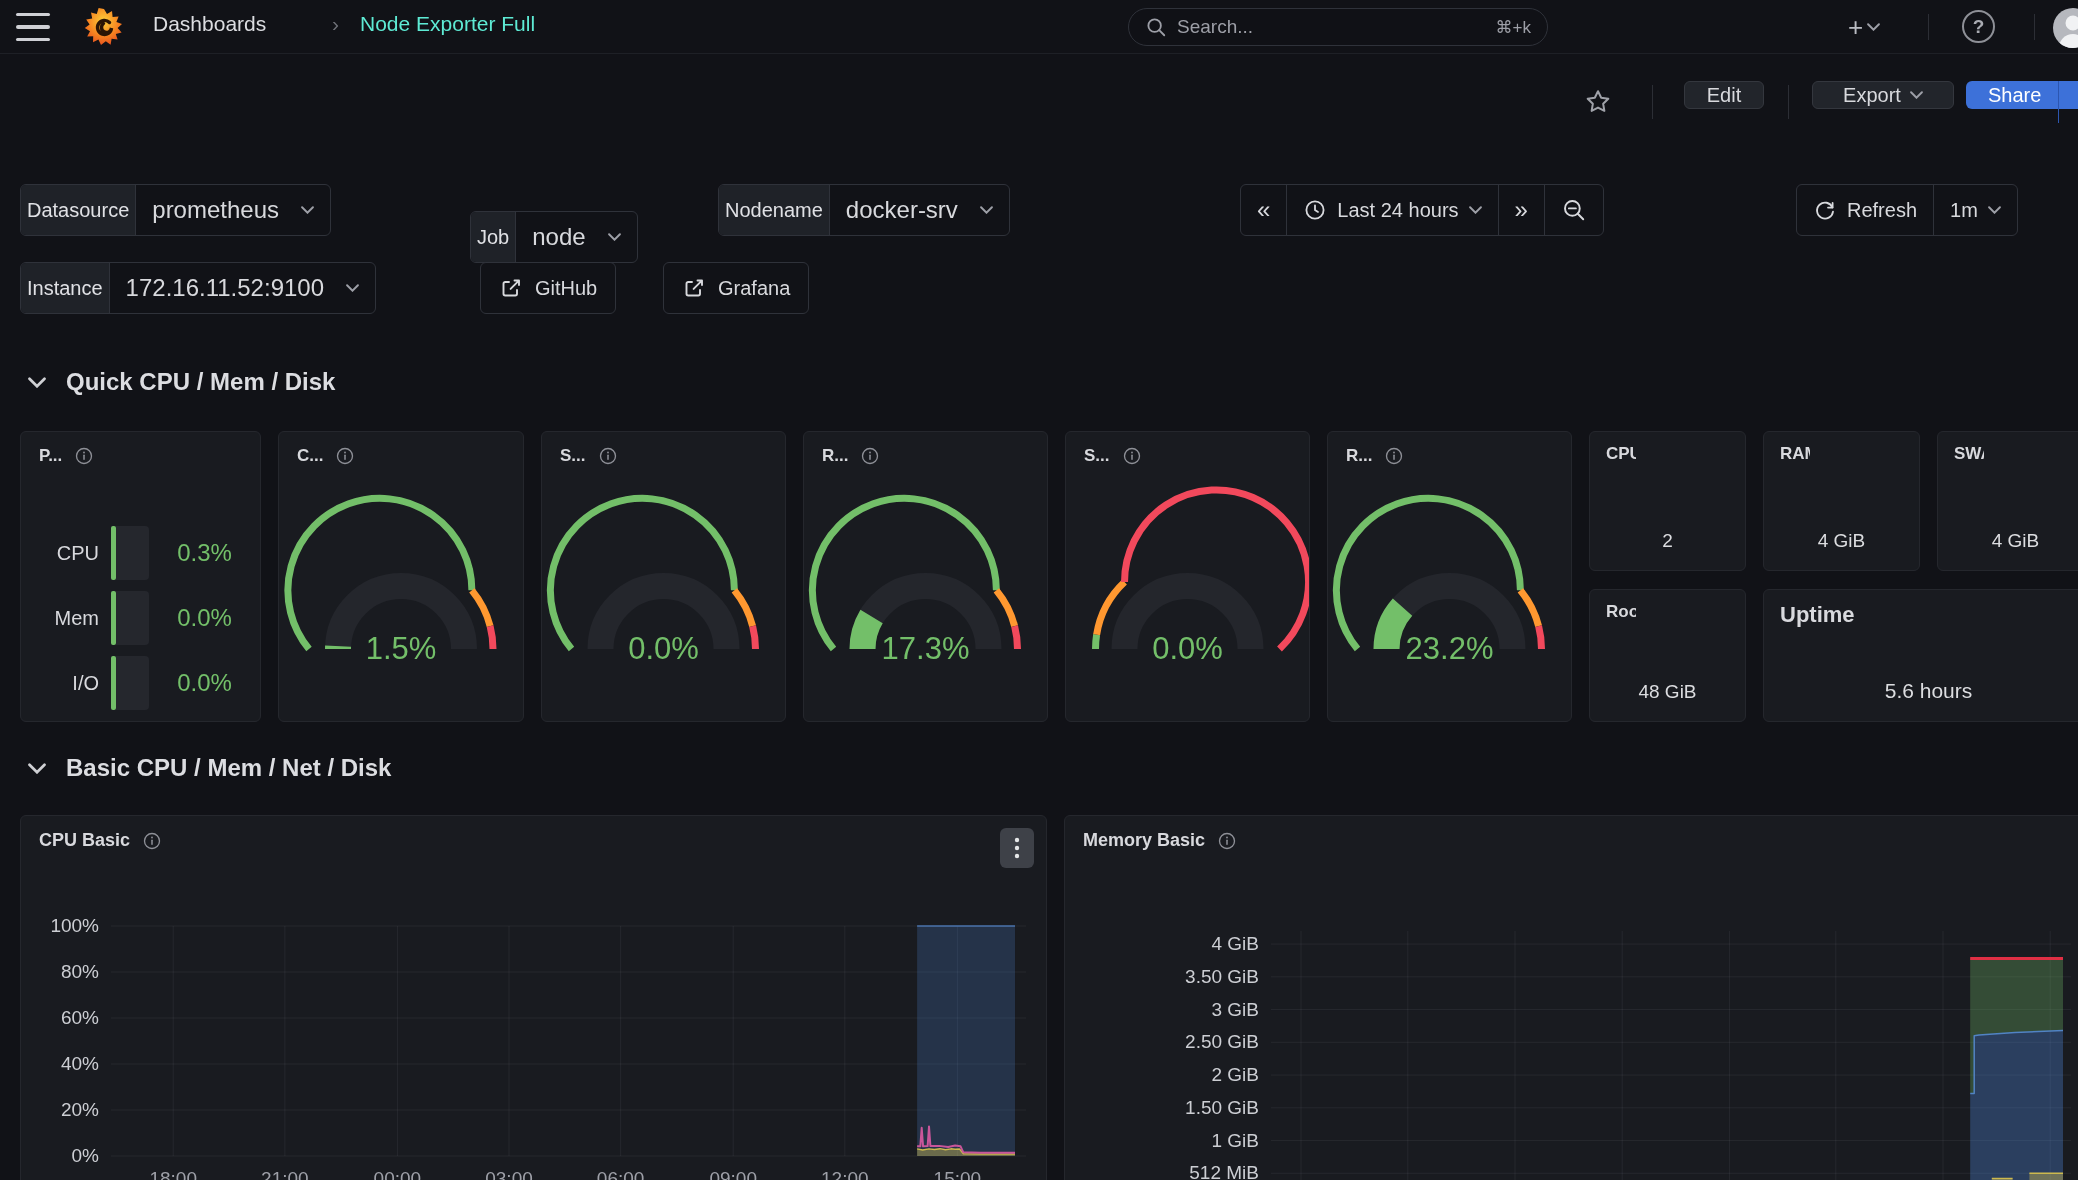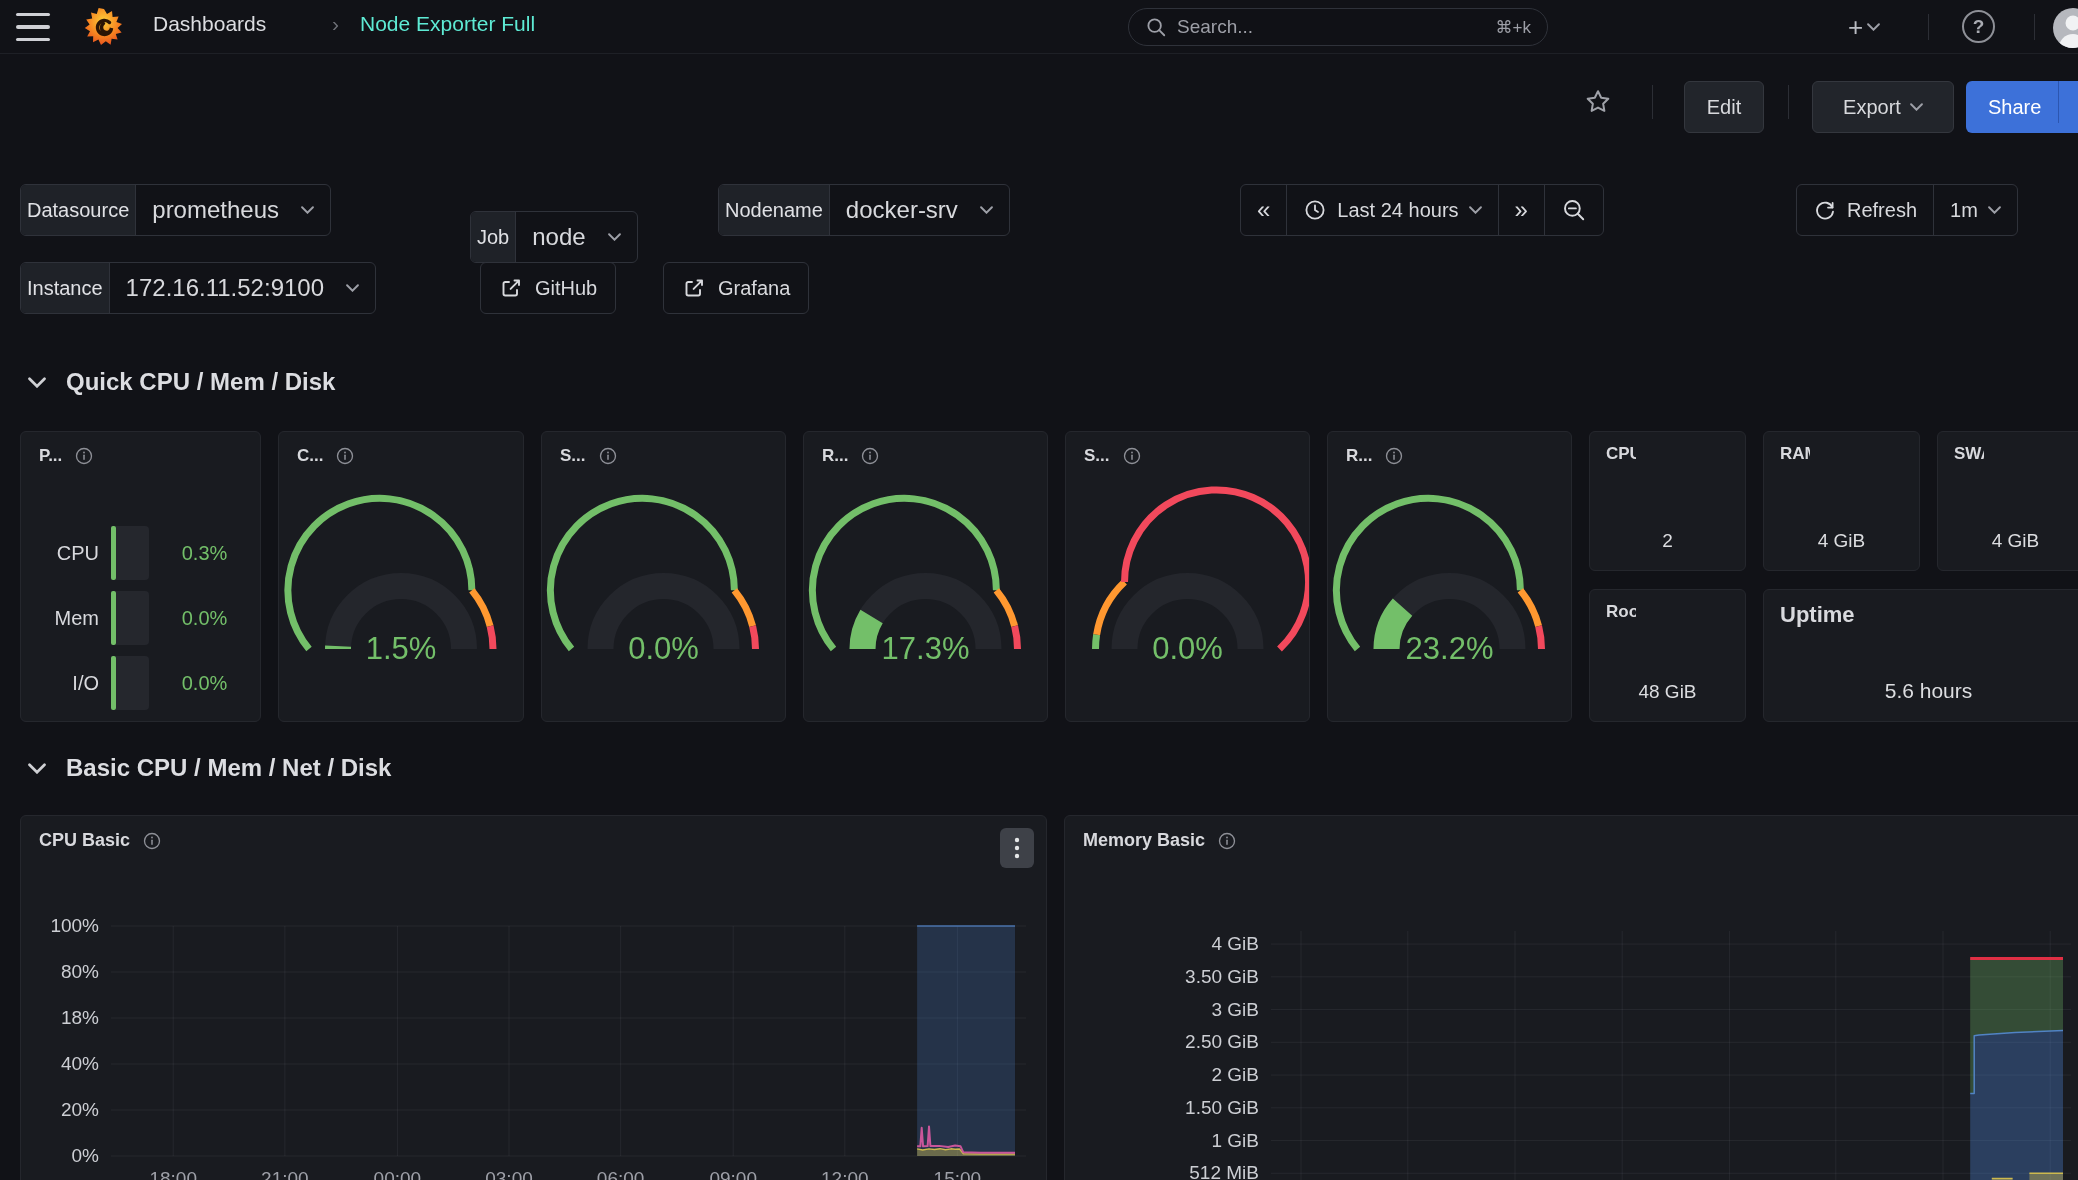--- a/index.html
+++ b/index.html
@@ -26,21 +26,21 @@
   .navdivider { position:absolute; top:14px; width:1px; height:26px; background:#2c2e35; }
   .navbtn { position:absolute; top:10px; height:34px; display:flex; align-items:center; gap:4px;
             color:#b9bbc2; font-size:26px; cursor:pointer; }
   .helpcircle { position:absolute; top:10px; width:33px; height:33px; border:2px solid #8e9097;
                 border-radius:50%; color:#a9abb2; font-size:19px; font-weight:700;
                 display:flex; align-items:center; justify-content:center; cursor:pointer; }
   .avatar { position:absolute; left:2053px; top:8px; width:40px; height:40px; border-radius:50%;
             background:#b6b8be; overflow:hidden; cursor:pointer; }
   
   .btn { display:inline-flex; align-items:center; justify-content:center; gap:9px;
-         height:52px; border-radius:6px; font-size:20px; font-weight:500; color:#d8d9dd; cursor:pointer; }
+         height:28px; border-radius:6px; font-size:20px; font-weight:500; color:#d8d9dd; cursor:pointer; }
   .btn.ghost { background:#22252b; border:1px solid #34373e; padding:0 18px; }
   .btn.primary { background:#3D71D9; color:#fff; border:none; }
   .tooldivider { position:absolute; top:85px; width:1px; height:34px; background:#2c2e35; }
   
   .vgroup { position:absolute; display:inline-flex; height:52px; border:1px solid #2f323a;
             border-radius:6px; background:#111217; overflow:hidden; }
   .vlabel { display:flex; align-items:center; padding:0 6px; background:#1f2228;
             border-right:1px solid #2f323a; font-size:20px; color:#e0e1e5; }
   .vvalue { display:flex; align-items:center; gap:22px; padding:0 16px; font-size:24px; cursor:pointer; }
   .linkbtn { position:absolute; display:inline-flex; align-items:center; gap:12px; height:52px;
@@ -63,21 +63,21 @@
   .info-ic { width:20px; height:20px; color:#8e9097; cursor:pointer; }
   .kebab { position:absolute; right:12px; top:12px; width:34px; height:40px; border-radius:6px;
            background:#3e4148; display:flex; align-items:center; justify-content:center; cursor:pointer; }
   
   .prow { position:absolute; left:0; width:100%; height:54px; display:flex; align-items:center; }
   .prow .plabel { width:78px; text-align:right; font-size:20px; color:#d8d9dd; }
   .prow .pbar { width:38px; height:54px; margin-left:12px; position:relative; }
   .prow .pbar .track { position:absolute; left:5px; top:0; width:33px; height:54px;
                        background:#25272d; border-radius:0 4px 4px 0; }
   .prow .pbar .fillv { position:absolute; left:0; top:0; width:5px; height:54px; background:#73BF69; border-radius:2px; }
-  .prow .pvalue { flex:1; text-align:center; font-size:20px; color:#73BF69; }
+  .prow .pvalue { flex:1; text-align:center; font-size:24px; color:#73BF69; }
   .gauge-host { position:absolute; left:0; top:50px; width:100%; height:215px; }
   .gauge-host svg text { font-family:"Liberation Sans","DejaVu Sans",sans-serif; }
   
   .stat-title { position:absolute; left:16px; top:12px; font-size:17px; font-weight:600;
                 color:#d8d9dd; width:30px; overflow:hidden; white-space:nowrap; }
   .stat-title.full { width:auto; font-size:22px; }
   .stat-value { position:absolute; left:0; bottom:18px; width:100%; text-align:center;
                 font-size:19px; font-weight:500; color:#dcdde0; }
   .stat-value.lg { font-size:21px; }
   
@@ -453,21 +453,21 @@
         <line x1="823.83" y1="110" x2="823.83" y2="340" stroke="rgba(210,214,224,0.07)" stroke-width="1"></line>
         <line x1="936.375" y1="110" x2="936.375" y2="340" stroke="rgba(210,214,224,0.07)" stroke-width="1"></line>
         <polygon points="896.115,110 994.02,110 994.02,340 896.115,340" fill="rgba(87,148,242,0.20)"></polygon>
         <polyline points="896.115,110 994.02,110" fill="none" stroke="#4a72ab" stroke-width="1.5" stroke-linejoin="round"></polyline>
         <polygon points="896.115,332.87 901.605,334.02 908.01,332.87 913.5,333.56 918.99,332.64 924.48,333.78999999999996 929.97,332.87 934.0875,333.33 938.6625,333.1 942.3225,337.7 959.25,337.93 994.02,337.93 994.02,340 896.115,340" fill="rgba(205,185,78,0.42)"></polygon>
         <polyline points="896.115,332.87 901.605,334.02 908.01,332.87 913.5,333.56 918.99,332.64 924.48,333.78999999999996 929.97,332.87 934.0875,333.33 938.6625,333.1 942.3225,337.7 959.25,337.93 994.02,337.93" fill="none" stroke="#CDB94E" stroke-width="1.5" stroke-linejoin="round"></polyline>
         <polyline points="896.115,330.34000000000003 899.3175,330.34000000000003 900.69,311.71000000000004 902.0625,330.34000000000003 906.6374999999999,330.11 908.01,310.56 909.3824999999999,330.11 918.075,329.88 927.225,331.03 934.0875,329.42 939.5775,330.34000000000003 942.3225,336.32000000000005 959.25,336.78 994.02,336.78" fill="none" stroke="#C9569A" stroke-width="2" stroke-linejoin="round"></polyline>
       </svg>
       <div class="tick-y" style="left: 0px; width: 78px; top: 99px;">100%</div>
       <div class="tick-y" style="left: 0px; width: 78px; top: 145px;">80%</div>
-      <div class="tick-y" style="left: 0px; width: 78px; top: 191px;">18%</div>
+      <div class="tick-y" style="left: 0px; width: 78px; top: 191px;">60%</div>
       <div class="tick-y" style="left: 0px; width: 78px; top: 237px;">40%</div>
       <div class="tick-y" style="left: 0px; width: 78px; top: 283px;">20%</div>
       <div class="tick-y" style="left: 0px; width: 78px; top: 329px;">0%</div>
       <div class="tick-x" style="left: 112.22px; width: 80px; top: 352px;">18:00</div>
       <div class="tick-x" style="left: 223.85px; width: 80px; top: 352px;">21:00</div>
       <div class="tick-x" style="left: 336.395px; width: 80px; top: 352px;">00:00</div>
       <div class="tick-x" style="left: 448.025px; width: 80px; top: 352px;">03:00</div>
       <div class="tick-x" style="left: 559.655px; width: 80px; top: 352px;">06:00</div>
       <div class="tick-x" style="left: 672.2px; width: 80px; top: 352px;">09:00</div>
       <div class="tick-x" style="left: 783.83px; width: 80px; top: 352px;">12:00</div>

